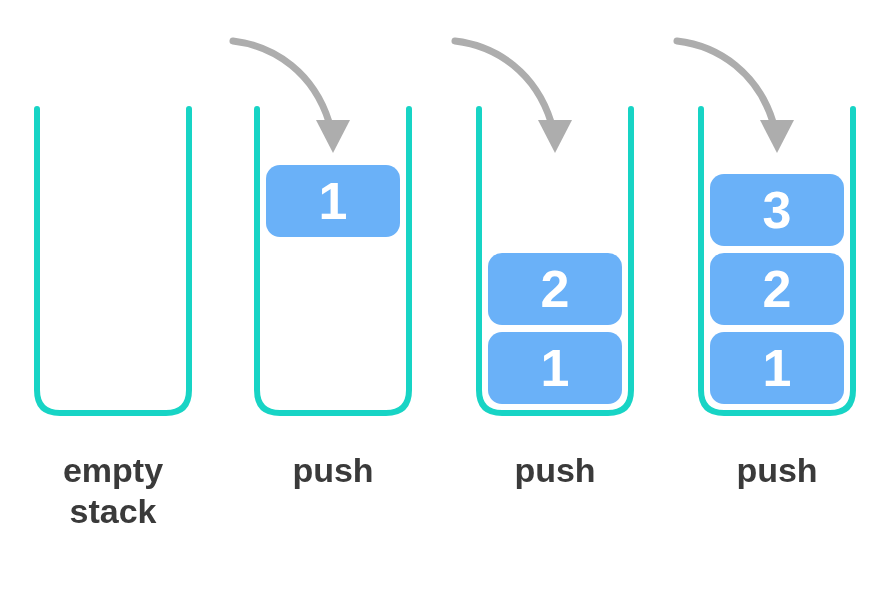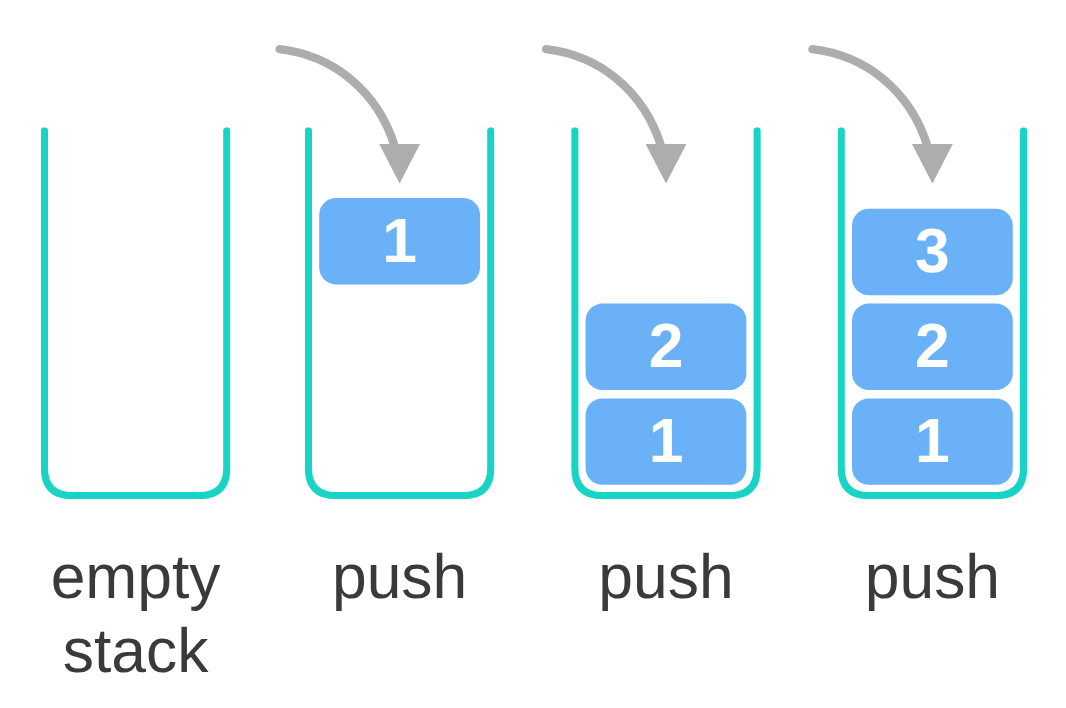--- a/index.html
+++ b/index.html
@@ -80,22 +80,22 @@
     position: absolute;
     top: 59px;
     left: 12px;
     width: 134px;
   }
 
   .stack-label {
     margin-top: 34px;
     width: 158px;
     text-align: center;
-    font-size: 52px;
-    font-weight: 400;
+    font-size: 34px;
+    font-weight: 700;
     line-height: 1.2;
     color: var(--label_text);
   }
 </style>
 </head>
 <body>
 
 <div class="canvas">
 
   <div class="column col-1">

